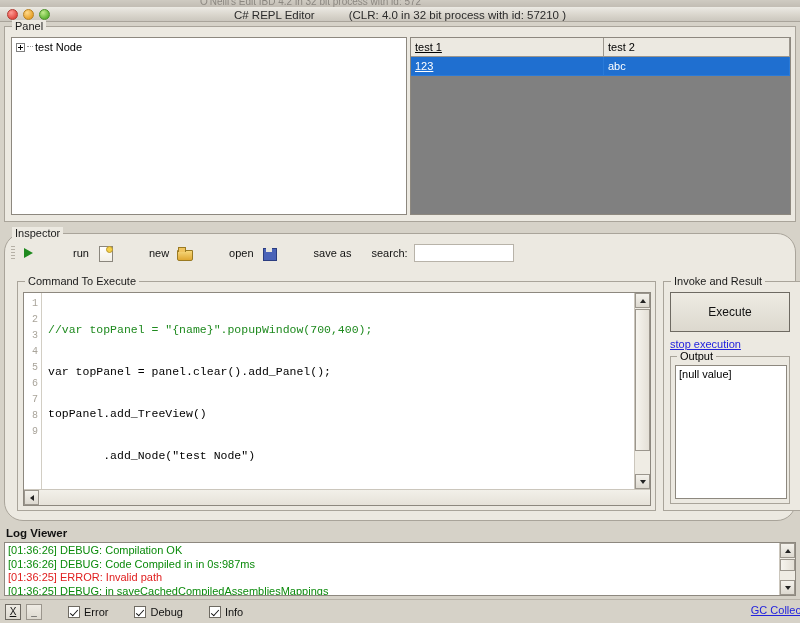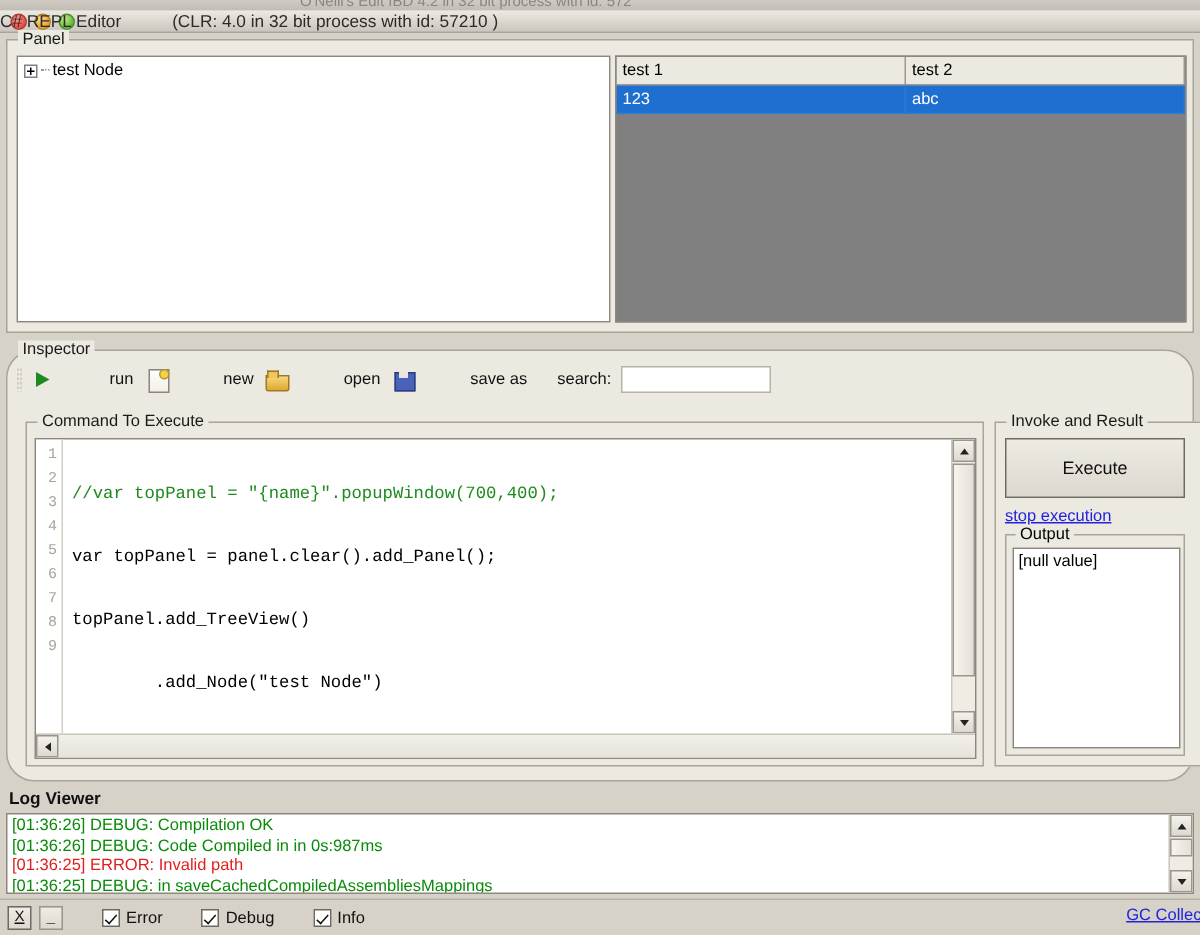--- a/index.html
+++ b/index.html
@@ -30,21 +30,21 @@
     background: linear-gradient(#eceae4, #d8d4cb 60%, #cbc7be);
     border-bottom: 1px solid #a9a49a;
     box-sizing: border-box;
   }
   .traffic { position: absolute; left: 7px; top: 2px; display: flex; gap: 5px; }
   .dot { width: 11px; height: 11px; border-radius: 50%; box-sizing: border-box; }
   .dot.red   { background: radial-gradient(circle at 35% 30%, #ff9c94, #e24b42 70%); border: 1px solid #b03a32; }
   .dot.amber { background: radial-gradient(circle at 35% 30%, #ffd98a, #e8a22c 70%); border: 1px solid #b8801f; }
   .dot.green { background: radial-gradient(circle at 35% 30%, #c2eb8c, #61b536 70%); border: 1px solid #4c8f2a; }
   .title-text {
-    position: absolute; top: 1px; left: 0; width: 800px; 
+    position: absolute; top: 1px; left: 0; width: 800px; text-align: center;
     font-size: 11.5px; color: #2b2b2b; line-height: 14px;
   }
   .title-text .t1 { margin-right: 34px; }
   .title-text .t2 { }
 
   
   .group {
     position: absolute;
     border: 1px solid #a9a49a;
     background: #ece9e1;
@@ -89,21 +89,21 @@
   .dg-head .cell {
     background: #ece9e1; border-right: 1px solid #9b968d; border-bottom: 1px solid #9b968d;
     padding: 3px 0 0 4px; font-size: 11px; box-sizing: border-box;
   }
   .dg-row { display: flex; height: 19px; }
   .dg-row .cell {
     background: #1f6fd0; color: #fff; border-right: 1px solid #2a7ad8;
     border-bottom: 1px solid #2a7ad8;
     padding: 3px 0 0 4px; font-size: 11px; box-sizing: border-box;
   }
-  .col0 { width: 194px; }
+  .col0 { width: 194px; text-decoration: underline; }
   .col1 { width: 187px; }
 
   
   #inspector-group { left: 4px; top: 233px; width: 792px; height: 288px; border-radius: 19px; }
 
   .toolbar {
     position: absolute; left: 6px; top: 8px; height: 22px;
     display: flex; align-items: center; gap: 0;
   }
   .grip { width: 4px; height: 16px; margin-right: 4px;

